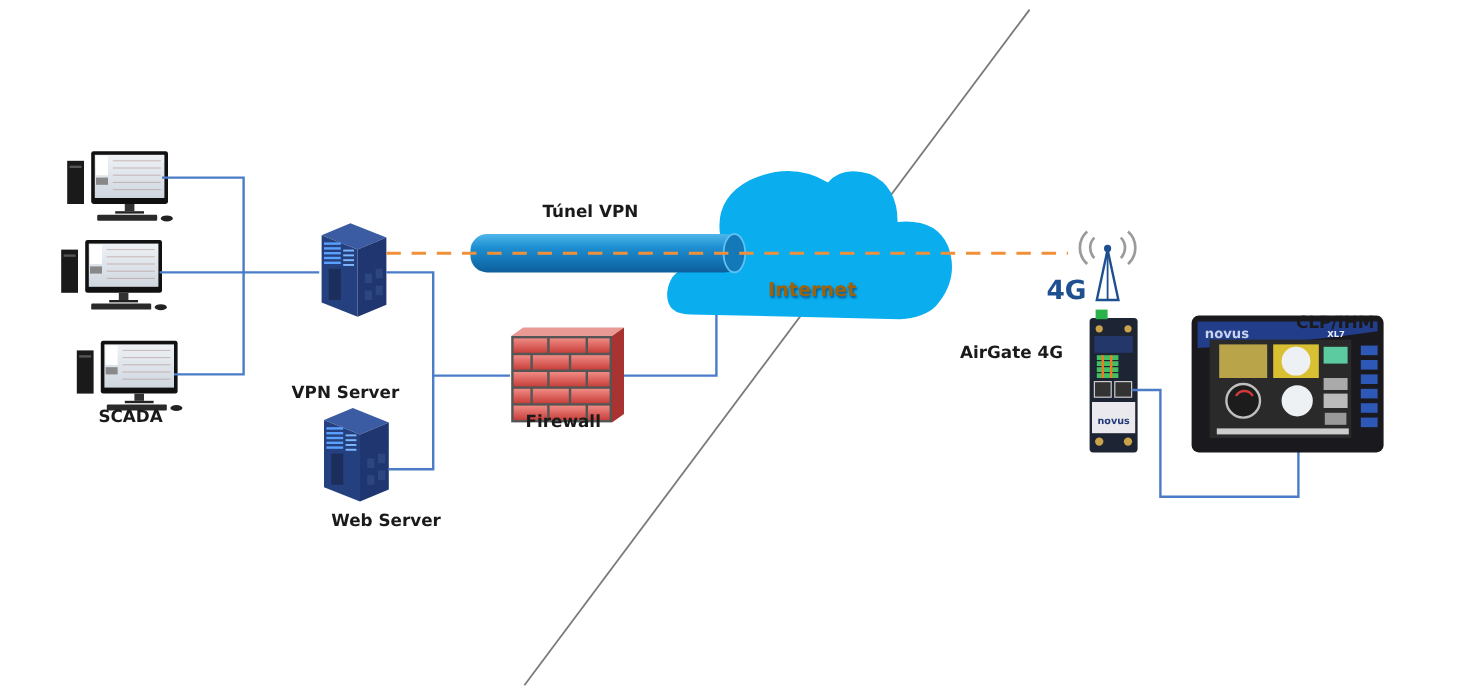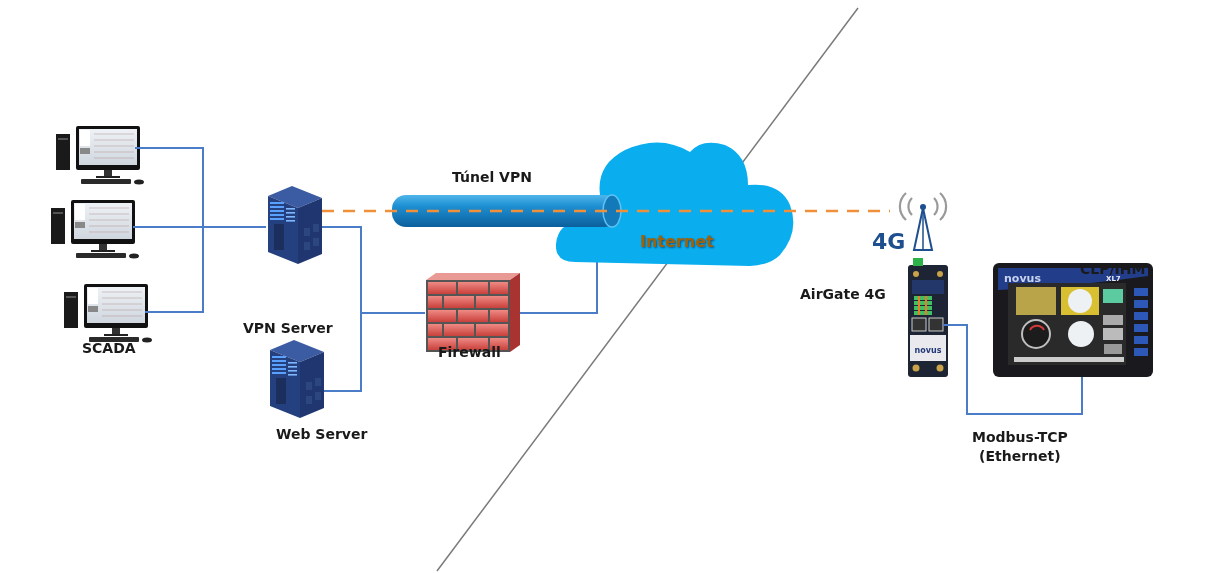--- a/index.html
+++ b/index.html
@@ -209,17 +209,13 @@
 
 
 <div class="lbl" style="left:82px;top:340px;">SCADA</div>
 <div class="lbl" style="left:243px;top:272px;margin-top:48px;">VPN Server</div>
 <div class="lbl" style="left:252px;top:426px;margin-left:24px;">Web Server</div>
 <div class="lbl" style="left:438px;top:344px;">Firewall</div>
 <div class="lbl" style="left:452px;top:169px;">Túnel VPN</div>
 <div class="lbl lbl-cloud" style="left:640px;top:232px;">Internet</div>
 <div class="lbl" style="left:800px;top:286px;">AirGate 4G</div>
 <div class="lbl" style="left:1080px;top:238px;margin-top:23px;">CLP/IHM</div>
-<div class="lbl" style="left:972px;top:428px;line-height:19px;">
-  <div>Modbus-TCP</div>
-  <div>(Ethernet)</div>
 </div>
-</div>
 
 </body></html>

